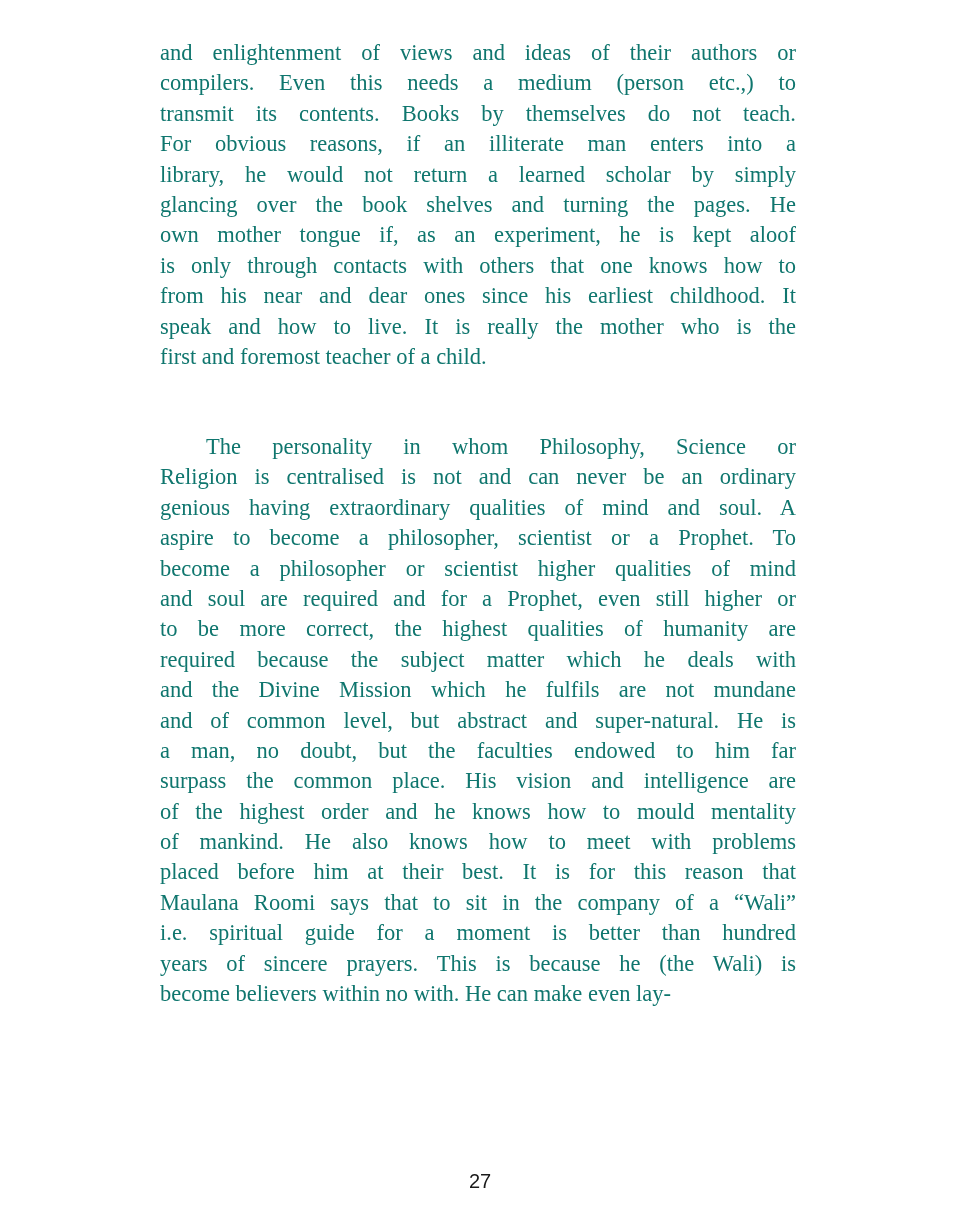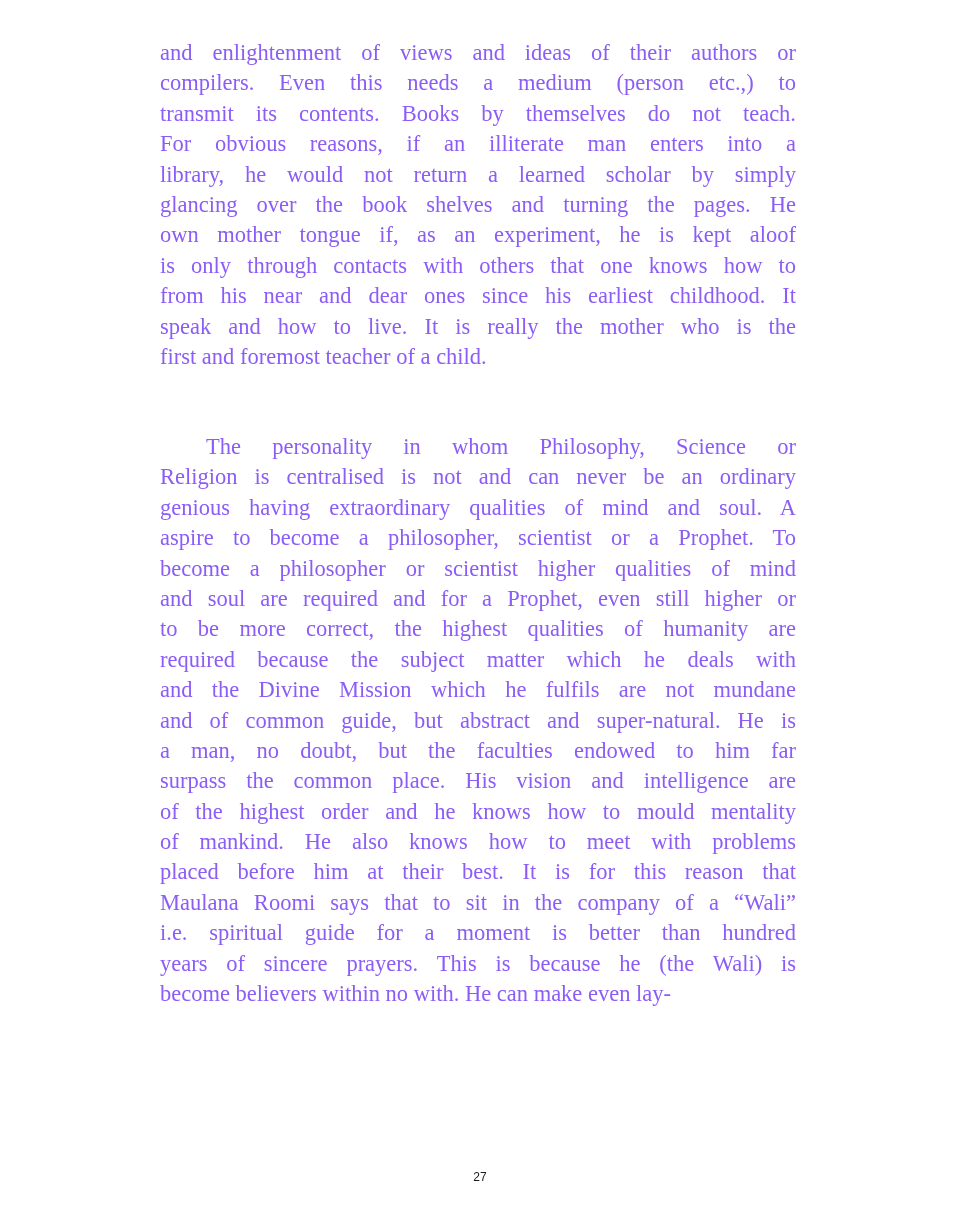--- a/index.html
+++ b/index.html
@@ -4,34 +4,34 @@
 <style>
   html, body { margin: 0; padding: 0; background: #ffffff; }
   body { width: 960px; height: 1232px; position: relative; overflow: hidden; }
   .page {
     position: absolute; left: 0; top: 0; width: 960px; height: 1232px;
     background: #ffffff;
   }
   .text-block {
     position: absolute; left: 160px; width: 636px;
     font-family: "Liberation Serif", serif;
-    font-size: 22.5px; line-height: 30.4px; color: #8b5cf6;
+    font-size: 22.5px; line-height: 30.4px; color: #0f766e;
   }
   .line {
     display: block; white-space: nowrap;
     text-align: justify; text-align-last: justify;
     height: 30.4px;
   }
   .line.last { text-align-last: left; }
   .line.indent { padding-left: 46px; }
   #para1 { top: 38px; }
   #para2 { top: 432px; }
   .page-number {
     position: absolute; top: 1170px; left: 0; width: 960px; text-align: center;
-    font-family: "Liberation Sans", sans-serif; font-size: 12px; color: #1a1a1a;
+    font-family: "Liberation Sans", sans-serif; font-size: 20px; color: #1a1a1a;
   }
 </style>
 </head>
 <body>
 
 <div class="page">
   <div class="text-block" id="para1">
       <span class="line">and enlightenment of views and ideas of their authors or</span>
       <span class="line">compilers. Even this needs a medium (person etc.,) to</span>
       <span class="line">transmit its contents. Books by themselves do not teach.</span>
@@ -47,21 +47,21 @@
   <div class="text-block" id="para2">
       <span class="line indent">The personality in whom Philosophy, Science or</span>
       <span class="line">Religion is centralised is not and can never be an ordinary</span>
       <span class="line">genious having extraordinary qualities of mind and soul. A</span>
       <span class="line">aspire to become a philosopher, scientist or a Prophet. To</span>
       <span class="line">become a philosopher or scientist higher qualities of mind</span>
       <span class="line">and soul are required and for a Prophet, even still higher or</span>
       <span class="line">to be more correct, the highest qualities of humanity are</span>
       <span class="line">required because the subject matter which he deals with</span>
       <span class="line">and the Divine Mission which he fulfils are not mundane</span>
-      <span class="line">and of common guide, but abstract and super-natural. He is</span>
+      <span class="line">and of common level, but abstract and super-natural. He is</span>
       <span class="line">a man, no doubt, but the faculties endowed to him far</span>
       <span class="line">surpass the common place. His vision and intelligence are</span>
       <span class="line">of the highest order and he knows how to mould mentality</span>
       <span class="line">of mankind. He also knows how to meet with problems</span>
       <span class="line">placed before him at their best. It is for this reason that</span>
       <span class="line">Maulana Roomi says that to sit in the company of a “Wali”</span>
       <span class="line">i.e. spiritual guide for a moment is better than hundred</span>
       <span class="line">years of sincere prayers. This is because he (the Wali) is</span>
       <span class="line last">become believers within no with. He can make even lay-</span>
     </div>

